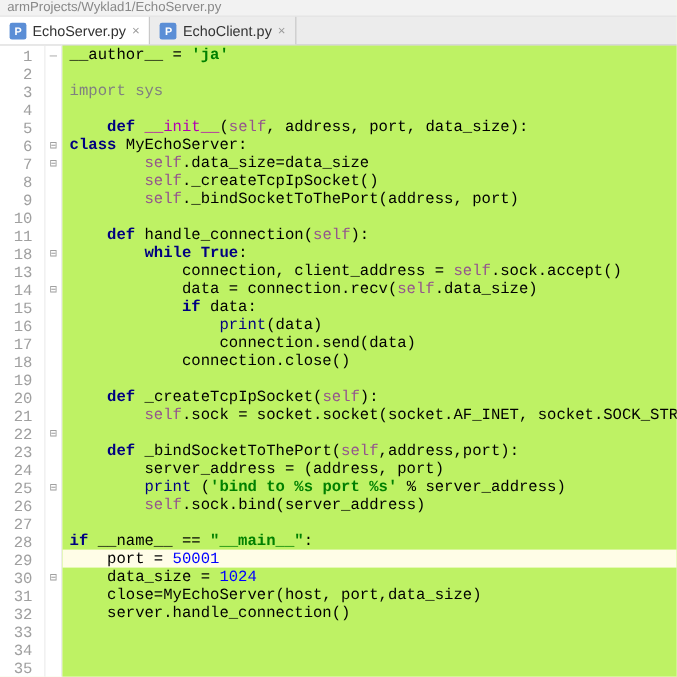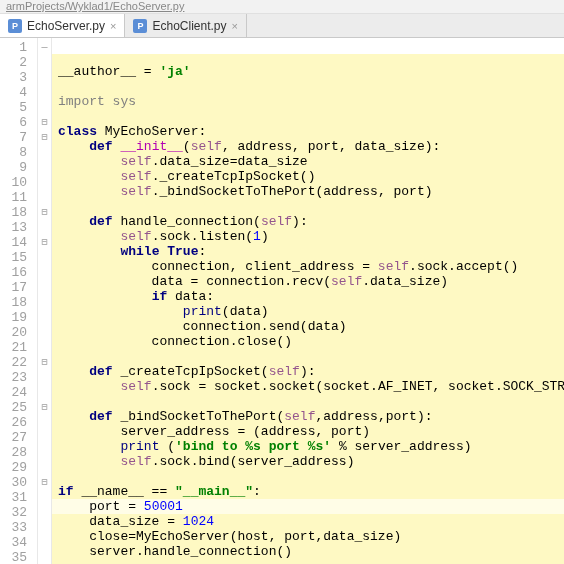--- a/index.html
+++ b/index.html
@@ -1,28 +1,28 @@
 <!DOCTYPE html>
 <html><head>
 <meta charset="utf-8">
 <style>
   * { margin: 0; padding: 0; box-sizing: border-box; }
   body { font-family: "Segoe UI", Arial, sans-serif; font-size: 12px; background: #fff; width: 564px; height: 564px; overflow: hidden; color: #000; }
-  .breadcrumb { height: 14px; padding: 0 6px; background: #f2f2f2; color: #888; font-size: 11px; overflow: hidden; white-space: nowrap; border-bottom: 1px solid #e0e0e0; text-decoration: underline; }
+  .breadcrumb { height: 14px; padding: 0 6px; background: #f2f2f2; color: #888; font-size: 11px; overflow: hidden; white-space: nowrap; border-bottom: 1px solid #e0e0e0; }
   .tabbar { display: flex; background: #ececec; border-bottom: 1px solid #c9c9c9; height: 24px; align-items: stretch; }
   .tab { display: flex; align-items: center; padding: 0 8px; font-size: 12px; border-right: 1px solid #c9c9c9; background: #ececec; color: #333; gap: 5px; }
   .tab.active { background: #fff; }
   .tab .ficon { width: 14px; height: 14px; background: #5b8ed6; border-radius: 2px; display: flex; align-items: center; justify-content: center; color: #fff; font-size: 9px; font-weight: bold; }
   .tab .close { color: #999; font-size: 11px; cursor: pointer; }
   .editor { display: flex; height: calc(564px - 14px - 24px); font-family: "Consolas","Courier New",monospace; font-size: 13px; }
   .gutter { width: 38px; background: #fff; text-align: right; color: #a0a0a0; padding-top: 2px; border-right: 1px solid #e8e8e8; flex: none; }
   .gutter .ln { height: 15px; line-height: 15px; padding-right: 10px; }
   .foldcol { width: 14px; background: #fff; border-right: 1px solid #e8e8e8; flex: none; padding-top: 2px; }
   .foldcol .fc { height: 15px; line-height: 15px; text-align: center; color: #a0a0a0; font-size: 10px; cursor: pointer; }
-  .code { flex: 1; background: #fef9c3; padding-top: 10px; overflow: hidden; margin-top: 16px; }
+  .code { flex: 1; background: #bef264; padding-top: 0; overflow: hidden; }
   .code .row { height: 15px; line-height: 15px; white-space: pre; padding-left: 6px; }
   .code .row.hl { background: #fffde7; }
   .kw { color: #000080; font-weight: bold; }
   .bi { color: #000080; }
   .str { color: #008000; font-weight: bold; }
   .num { color: #0000ff; }
   .slf { color: #94558d; }
   .dunder { color: #b200b2; }
   .id { color: #000; }
   .imp { color: #808080; }
@@ -118,28 +118,27 @@
       <div class="fc"></div>
       <div class="fc"></div>
       <div class="fc"></div>
       <div class="fc"></div>
     </div>
   <div class="code">
       <div class="row"><span class="id">__author__ = </span><span class="str">'ja'</span></div>
       <div class="row"></div>
       <div class="row"><span class="imp">import </span><span class="imp">sys</span></div>
       <div class="row"></div>
+      <div class="row"><span class="id">    </span><span class="kw">def </span><span class="dunder">__init__</span><span class="id">(</span><span class="slf">self</span><span class="id">, address, port, data_size):</span></div>
       <div class="row"><span class="kw">class </span><span class="id">MyEchoServer:</span></div>
-      <div class="row"><span class="id">    </span><span class="kw">def </span><span class="dunder">__init__</span><span class="id">(</span><span class="slf">self</span><span class="id">, address, port, data_size):</span></div>
       <div class="row"><span class="id">        </span><span class="slf">self</span><span class="id">.data_size=data_size</span></div>
       <div class="row"><span class="id">        </span><span class="slf">self</span><span class="id">._createTcpIpSocket()</span></div>
       <div class="row"><span class="id">        </span><span class="slf">self</span><span class="id">._bindSocketToThePort(address, port)</span></div>
       <div class="row"></div>
       <div class="row"><span class="id">    </span><span class="kw">def </span><span class="id">handle_connection(</span><span class="slf">self</span><span class="id">):</span></div>
-      <div class="row"><span class="id">        </span><span class="slf">self</span><span class="id">.sock.listen(</span><span class="num">1</span><span class="id">)</span></div>
       <div class="row"><span class="id">        </span><span class="kw">while True</span><span class="id">:</span></div>
       <div class="row"><span class="id">            connection, client_address = </span><span class="slf">self</span><span class="id">.sock.accept()</span></div>
       <div class="row"><span class="id">            data = connection.recv(</span><span class="slf">self</span><span class="id">.data_size)</span></div>
       <div class="row"><span class="id">            </span><span class="kw">if </span><span class="id">data:</span></div>
       <div class="row"><span class="id">                </span><span class="bi">print</span><span class="id">(data)</span></div>
       <div class="row"><span class="id">                connection.send(data)</span></div>
       <div class="row"><span class="id">            connection.close()</span></div>
       <div class="row"></div>
       <div class="row"><span class="id">    </span><span class="kw">def </span><span class="id">_createTcpIpSocket(</span><span class="slf">self</span><span class="id">):</span></div>
       <div class="row"><span class="id">        </span><span class="slf">self</span><span class="id">.sock = socket.socket(socket.AF_INET, socket.SOCK_STREAM)</span></div>

